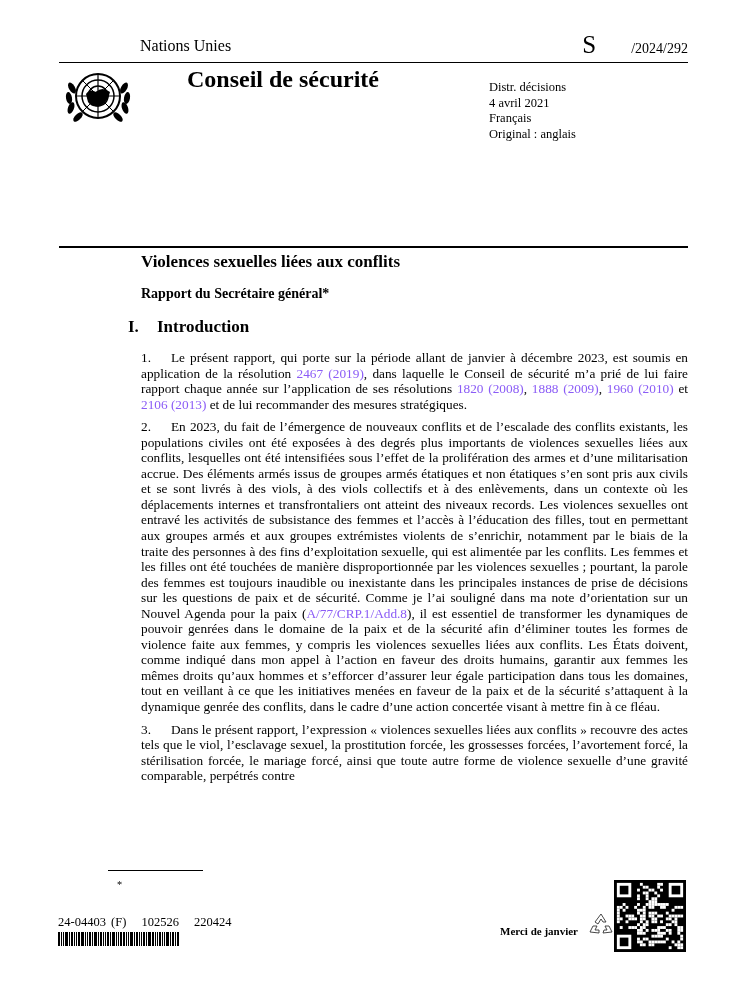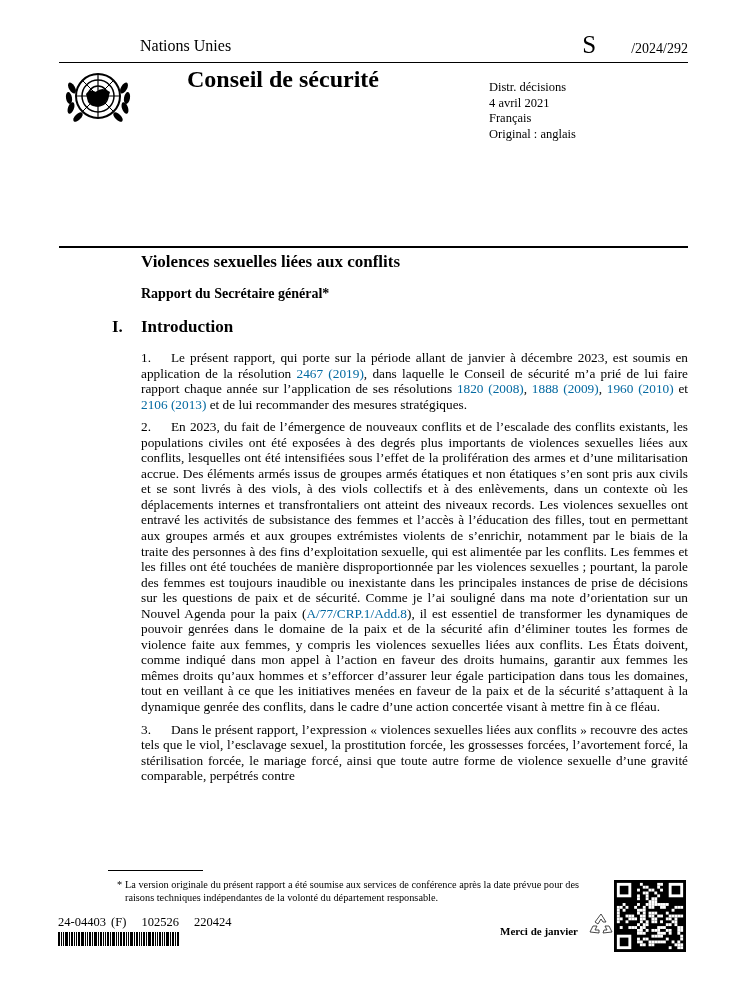--- a/index.html
+++ b/index.html
@@ -15,27 +15,27 @@
   .un-logo { position: absolute; left: 60px; top: 68px; width: 76px; height: 60px; }
   .organ-title { position: absolute; left: 140px; top: 66px; font-size: 24px; font-weight: bold; margin-left: 47px; }
 
   .distr { position: absolute; left: 489px; top: 80px; font-size: 12.5px; line-height: 15.5px; }
   .distr div { white-space: nowrap; }
 
   .main-rule { position: absolute; left: 59px; right: 54px; top: 246px; height: 2px; background: #000; }
 
   .doc-title { position: absolute; left: 141px; top: 252px; font-size: 17px; font-weight: bold; }
   .doc-subtitle { position: absolute; left: 141px; top: 286px; font-size: 14px; font-weight: bold; }
-  .section { position: absolute; left: 112px; top: 317px; font-size: 17px; font-weight: bold; }
+  .section { position: absolute; left: 128px; top: 317px; font-size: 17px; font-weight: bold; }
   .section .num { display: inline-block; width: 29px; }
 
   .body { position: absolute; left: 141px; width: 547px; top: 350px; font-size: 13.3px; line-height: 15.55px; }
   .para { text-align: justify; margin: 0 0 7px 0; }
   .para .pnum { display: inline-block; width: 30px; }
-  .link { color: #0369a1; }
+  .link { color: #8b5cf6; }
 
   .fn-rule { position: absolute; left: 108px; top: 870px; width: 95px; height: 1px; background: #000; }
   .footnote { position: absolute; left: 125px; top: 878px; width: 470px; font-size: 10.3px; line-height: 13px; }
   .footnote .mark { position: absolute; left: -8px; top: 0; }
 
   .jobno { position: absolute; left: 58px; top: 915px; font-size: 12.5px; white-space: nowrap; word-spacing: 2px; }
   .jobno span { margin-right: 10px; }
   .barcode { position: absolute; left: 58px; top: 932px; width: 172px; height: 14px; display: flex; }
   .barcode i { display: block; height: 14px; background: #000; margin-right: 1px; }
 
@@ -94,21 +94,20 @@
 
 <div class="body" id="body">
     <p class="para"><span class="pnum">1.</span><span>Le présent rapport, qui porte sur la période allant de janvier à décembre 2023, est soumis en application de la résolution </span><a class="link">2467 (2019)</a><span>, dans laquelle le Conseil de sécurité m’a prié de lui faire rapport chaque année sur l’application de ses résolutions </span><a class="link">1820 (2008)</a><span>, </span><a class="link">1888 (2009)</a><span>, </span><a class="link">1960 (2010)</a><span> et </span><a class="link">2106 (2013)</a><span> et de lui recommander des mesures stratégiques.</span></p>
     <p class="para"><span class="pnum">2.</span><span>En 2023, du fait de l’émergence de nouveaux conflits et de l’escalade des conflits existants, les populations civiles ont été exposées à des degrés plus importants de violences sexuelles liées aux conflits, lesquelles ont été intensifiées sous l’effet de la prolifération des armes et d’une militarisation accrue. Des éléments armés issus de groupes armés étatiques et non étatiques s’en sont pris aux civils et se sont livrés à des viols, à des viols collectifs et à des enlèvements, dans un contexte où les déplacements internes et transfrontaliers ont atteint des niveaux records. Les violences sexuelles ont entravé les activités de subsistance des femmes et l’accès à l’éducation des filles, tout en permettant aux groupes armés et aux groupes extrémistes violents de s’enrichir, notamment par le biais de la traite des personnes à des fins d’exploitation sexuelle, qui est alimentée par les conflits. Les femmes et les filles ont été touchées de manière disproportionnée par les violences sexuelles ; pourtant, la parole des femmes est toujours inaudible ou inexistante dans les principales instances de prise de décisions sur les questions de paix et de sécurité. Comme je l’ai souligné dans ma note d’orientation sur un Nouvel Agenda pour la paix (</span><a class="link">A/77/CRP.1/Add.8</a><span>), il est essentiel de transformer les dynamiques de pouvoir genrées dans le domaine de la paix et de la sécurité afin d’éliminer toutes les formes de violence faite aux femmes, y compris les violences sexuelles liées aux conflits. Les États doivent, comme indiqué dans mon appel à l’action en faveur des droits humains, garantir aux femmes les mêmes droits qu’aux hommes et s’efforcer d’assurer leur égale participation dans tous les domaines, tout en veillant à ce que les initiatives menées en faveur de la paix et de la sécurité s’attaquent à la dynamique genrée des conflits, dans le cadre d’une action concertée visant à mettre fin à ce fléau.</span></p>
     <p class="para"><span class="pnum">3.</span><span>Dans le présent rapport, l’expression « violences sexuelles liées aux conflits » recouvre des actes tels que le viol, l’esclavage sexuel, la prostitution forcée, les grossesses forcées, l’avortement forcé, la stérilisation forcée, le mariage forcé, ainsi que toute autre forme de violence sexuelle d’une gravité comparable, perpétrés contre</span></p>
   </div>
 
 <div class="fn-rule"></div>
 <div class="footnote">
   <span class="mark">*</span>
-  <span>La version originale du présent rapport a été soumise aux services de conférence après la date prévue pour des raisons techniques indépendantes de la volonté du département responsable.</span>
 </div>
 
 <div class="jobno">
   <span>24-04403 (F)</span>
   <span>102526</span>
   <span>220424</span>
 </div>
 <div class="barcode" id="barcode">
     <i style="width: 2px;"></i>
     <i style="width: 1px;"></i>

